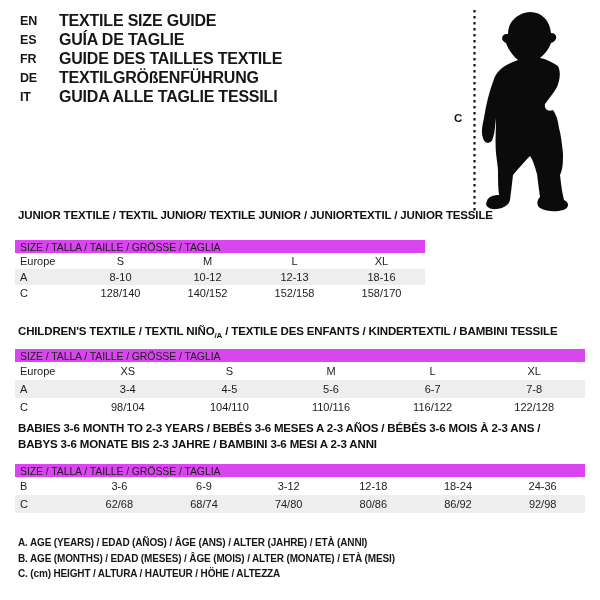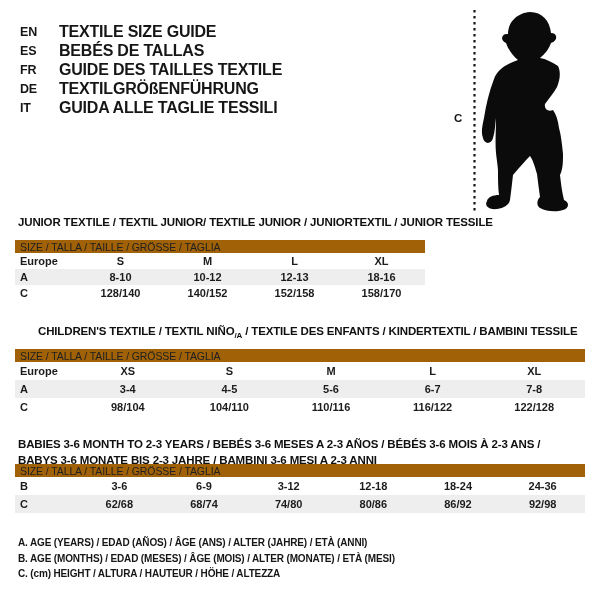--- a/index.html
+++ b/index.html
@@ -2,46 +2,46 @@
 <html><head>
 <meta charset="utf-8">
 <style>
   html,body{margin:0;padding:0;}
   body{
     width:600px;height:600px;position:relative;background:#ffffff;
     font-family:"Liberation Sans","DejaVu Sans",sans-serif;
     color:#161616;overflow:hidden;
   }
   
-  .langs{position:absolute;left:20px;top:22px;}
+  .langs{position:absolute;left:20px;top:11px;}
   .lang-row{display:flex;height:19px;align-items:center;}
   .lang-code{width:39px;font-size:12.5px;font-weight:700;letter-spacing:-0.2px;}
   .lang-title{font-size:16px;font-weight:700;letter-spacing:-0.2px;white-space:nowrap;}
   
   .figure{position:absolute;left:440px;top:4px;width:160px;height:210px;}
   
   .sec-title{
     position:absolute;left:18px;font-size:11.5px;font-weight:700;
     letter-spacing:-0.15px;white-space:nowrap;color:#101010;
   }
   .sec-title sub{font-size:8px;}
-  .title-junior{top:216px;}
-  .title-children{top:325px;margin-left:20px;}
-  .title-babies{top:436px;line-height:16px;}
+  .title-junior{top:209px;}
+  .title-children{top:325px;}
+  .title-babies{top:420px;line-height:16px;}
   
   table.size-table{
     position:absolute;border-collapse:collapse;table-layout:fixed;
     font-size:11px;color:#1c1c1c;
   }
   table.size-table th{
-    background:#a16207;font-weight:400;text-align:left;
+    background:#d946ef;font-weight:400;text-align:left;
     padding:0 0 0 5px;font-size:10.5px;height:13px;color:#202020;
     letter-spacing:-0.1px;white-space:nowrap;overflow:hidden;
   }
-  table.size-table td{text-align:center;padding:0;font-weight:700;}
+  table.size-table td{text-align:center;padding:0;font-weight:400;}
   table.size-table td.lbl{text-align:left;padding-left:5px;}
   tr.shaded{background:#eeeeee;}
   .t-junior{left:15px;top:240px;width:410px;}
   .t-junior td{height:16px;}
   .t-children{left:15px;top:349px;width:570px;}
   .t-children td{height:18px;}
   .t-babies{left:15px;top:464px;width:570px;}
   .t-babies td{height:18px;}
   col.labelcol{width:62px;}
   
@@ -51,21 +51,21 @@
 </head>
 <body>
 
 <div class="langs">
   <div class="lang-row">
     <span class="lang-code">EN</span>
     <span class="lang-title">TEXTILE SIZE GUIDE</span>
   </div>
   <div class="lang-row">
     <span class="lang-code">ES</span>
-    <span class="lang-title">BEBÉS DE TALLAS</span>
+    <span class="lang-title">GUÍA DE TAGLIE</span>
   </div>
   <div class="lang-row">
     <span class="lang-code">FR</span>
     <span class="lang-title">GUIDE DES TAILLES TEXTILE</span>
   </div>
   <div class="lang-row">
     <span class="lang-code">DE</span>
     <span class="lang-title">TEXTILGRÖßENFÜHRUNG</span>
   </div>
   <div class="lang-row">

